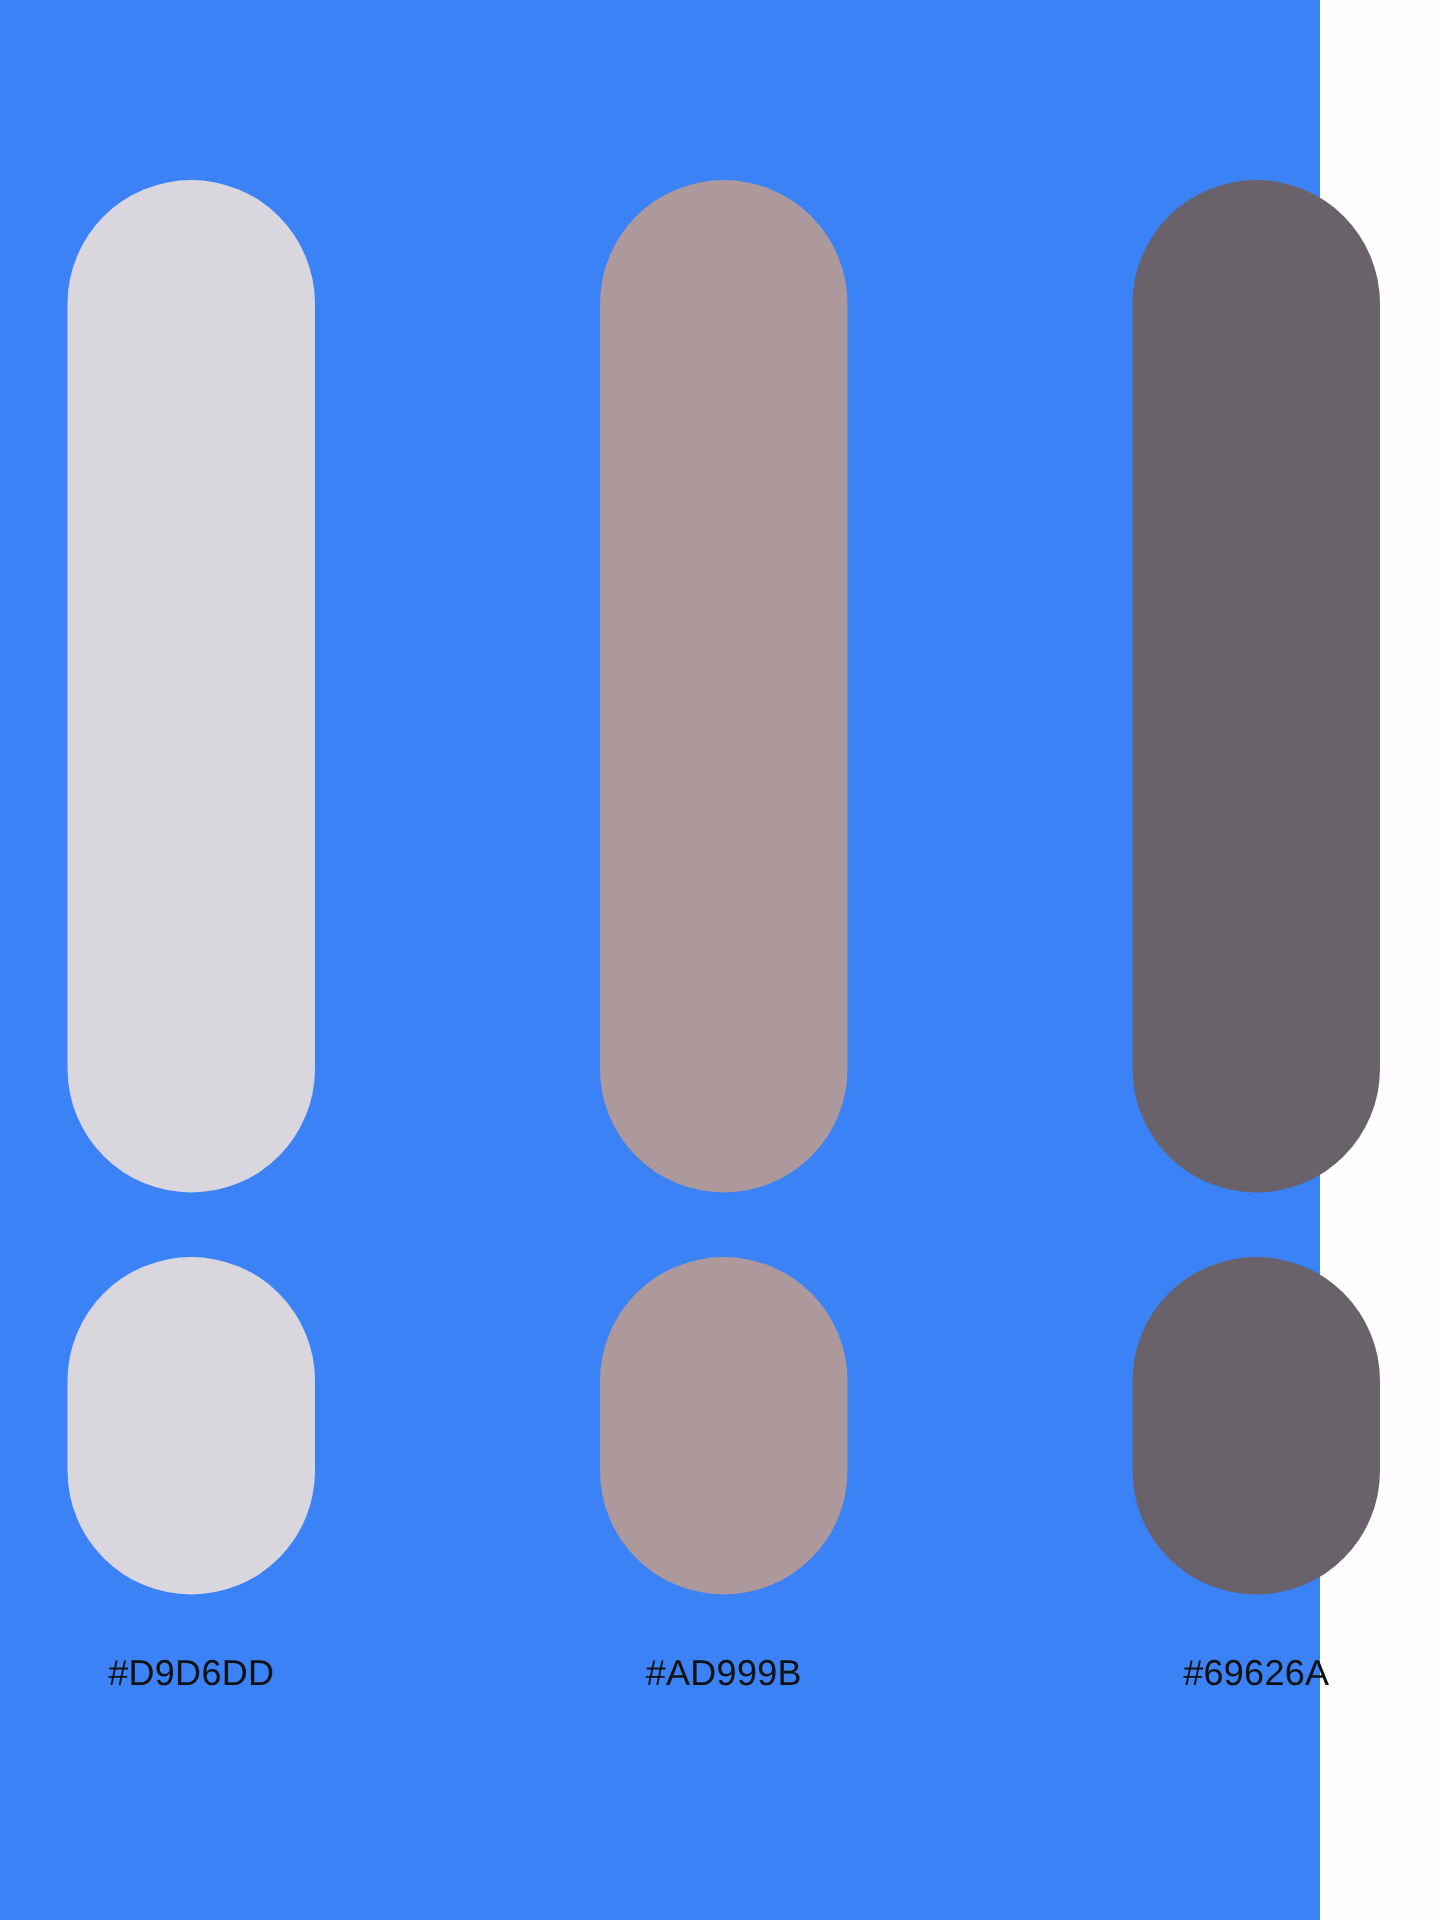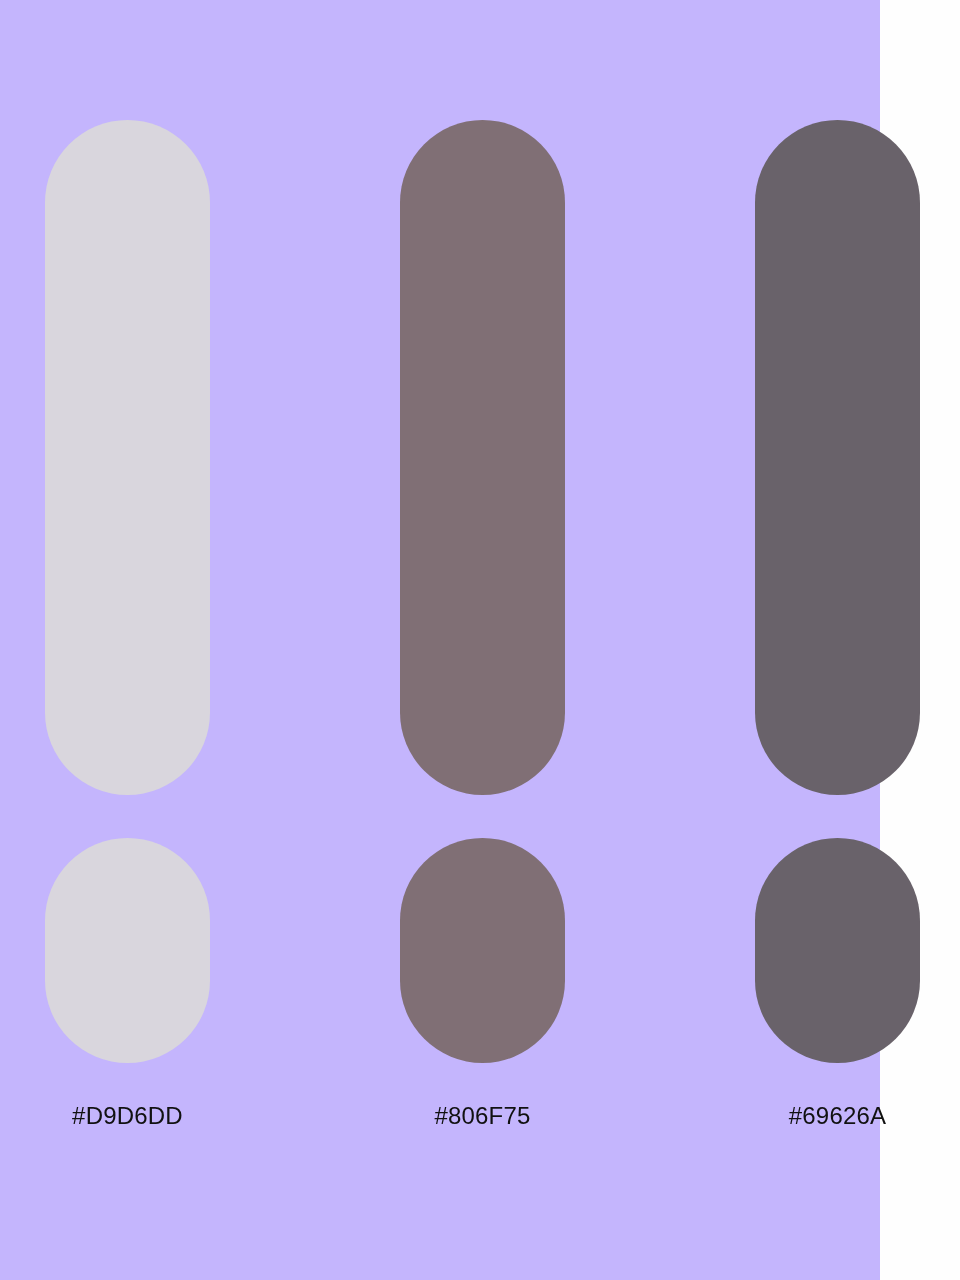--- a/index.html
+++ b/index.html
@@ -12,21 +12,21 @@
     height: 1280px;
     background: #fefefe;
     font-family: "Liberation Sans", sans-serif;
     overflow: hidden;
   }
 
   .palette-board {
     position: relative;
     width: 880px;
     height: 1280px;
-    background: #c4b5fd;
+    background: #3b82f6;
     box-sizing: border-box;
   }
 
   .swatch-grid {
     position: absolute;
     left: 45px;
     top: 120px;
     width: 875px;
     display: flex;
     flex-direction: row;
@@ -75,26 +75,26 @@
 
   <div class="swatch-grid">
 
     <div class="swatch-column">
       <div class="swatch-tall" style="background-color: rgb(217, 214, 221);"></div>
       <div class="swatch-short" style="background-color: rgb(217, 214, 221);"></div>
       <div class="swatch-label" style="color: rgb(17, 17, 17);">#D9D6DD</div>
     </div>
 
 
+    <div class="swatch-column">
+      <div class="swatch-tall" style="background-color: rgb(173, 153, 155);"></div>
+      <div class="swatch-short" style="background-color: rgb(173, 153, 155);"></div>
+      <div class="swatch-label" style="color: rgb(17, 17, 17);">#AD999B</div>
+    </div>
 
-    <div class="swatch-column">
-      <div class="swatch-tall" style="background-color: rgb(128, 111, 117);"></div>
-      <div class="swatch-short" style="background-color: rgb(128, 111, 117);"></div>
-      <div class="swatch-label" style="color: rgb(17, 17, 17);">#806F75</div>
-    </div>
 
     <div class="swatch-column">
       <div class="swatch-tall" style="background-color: rgb(105, 98, 106);"></div>
       <div class="swatch-short" style="background-color: rgb(105, 98, 106);"></div>
       <div class="swatch-label" style="color: rgb(17, 17, 17);">#69626A</div>
     </div>
 
   </div>
 </div>
 

